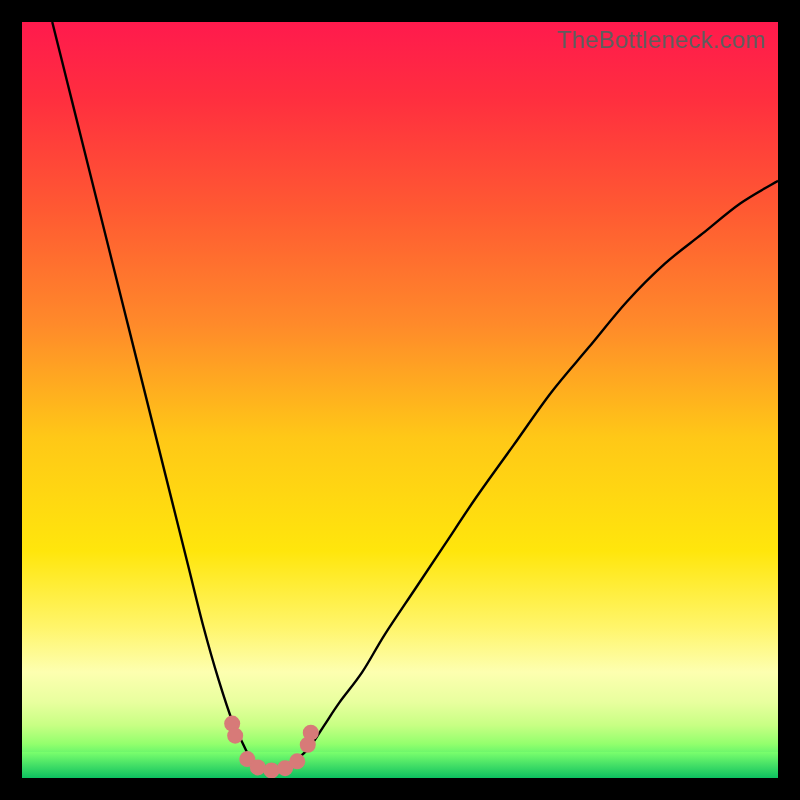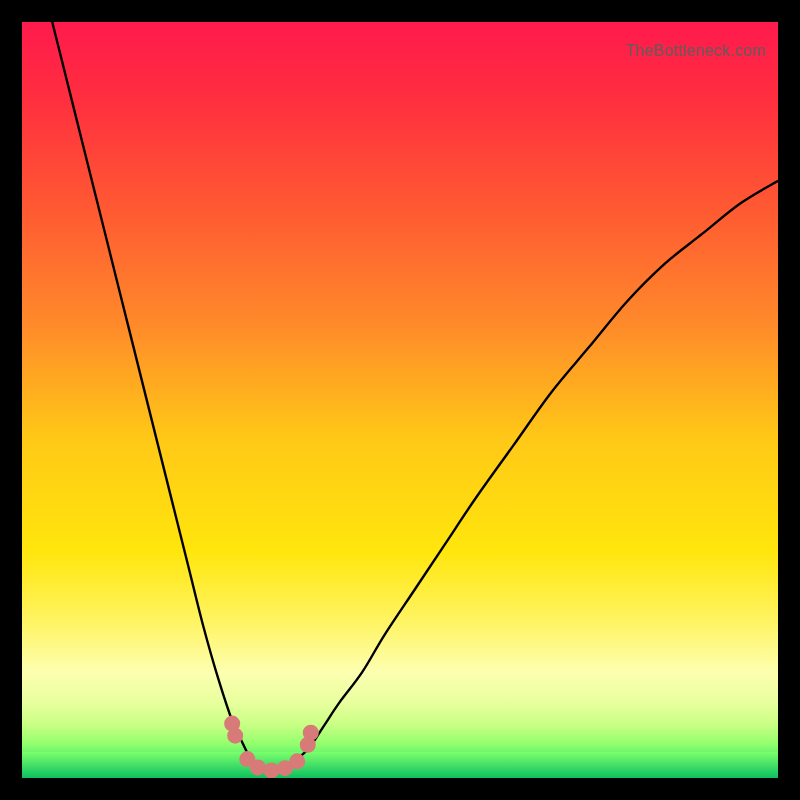--- a/index.html
+++ b/index.html
@@ -23,26 +23,25 @@
     position: absolute;
     left: 0;
     top: 0;
     width: 756px;
     height: 756px;
   }
   .watermark {
     position: absolute;
     top: 4px;
     right: 12px;
-    font-size: 16px;
+    font-size: 24px;
     color: #5d5d5d;
     font-weight: 400;
     letter-spacing: 0.2px;
     z-index: 10;
-    margin-top: 16px;
   }
   svg { display: block; }
 </style>
 </head>
 <body>
 
 <div class="frame">
   <div class="watermark">TheBottleneck.com</div>
   <svg class="plot" viewBox="0 0 756 756" preserveAspectRatio="none">
     <defs>

